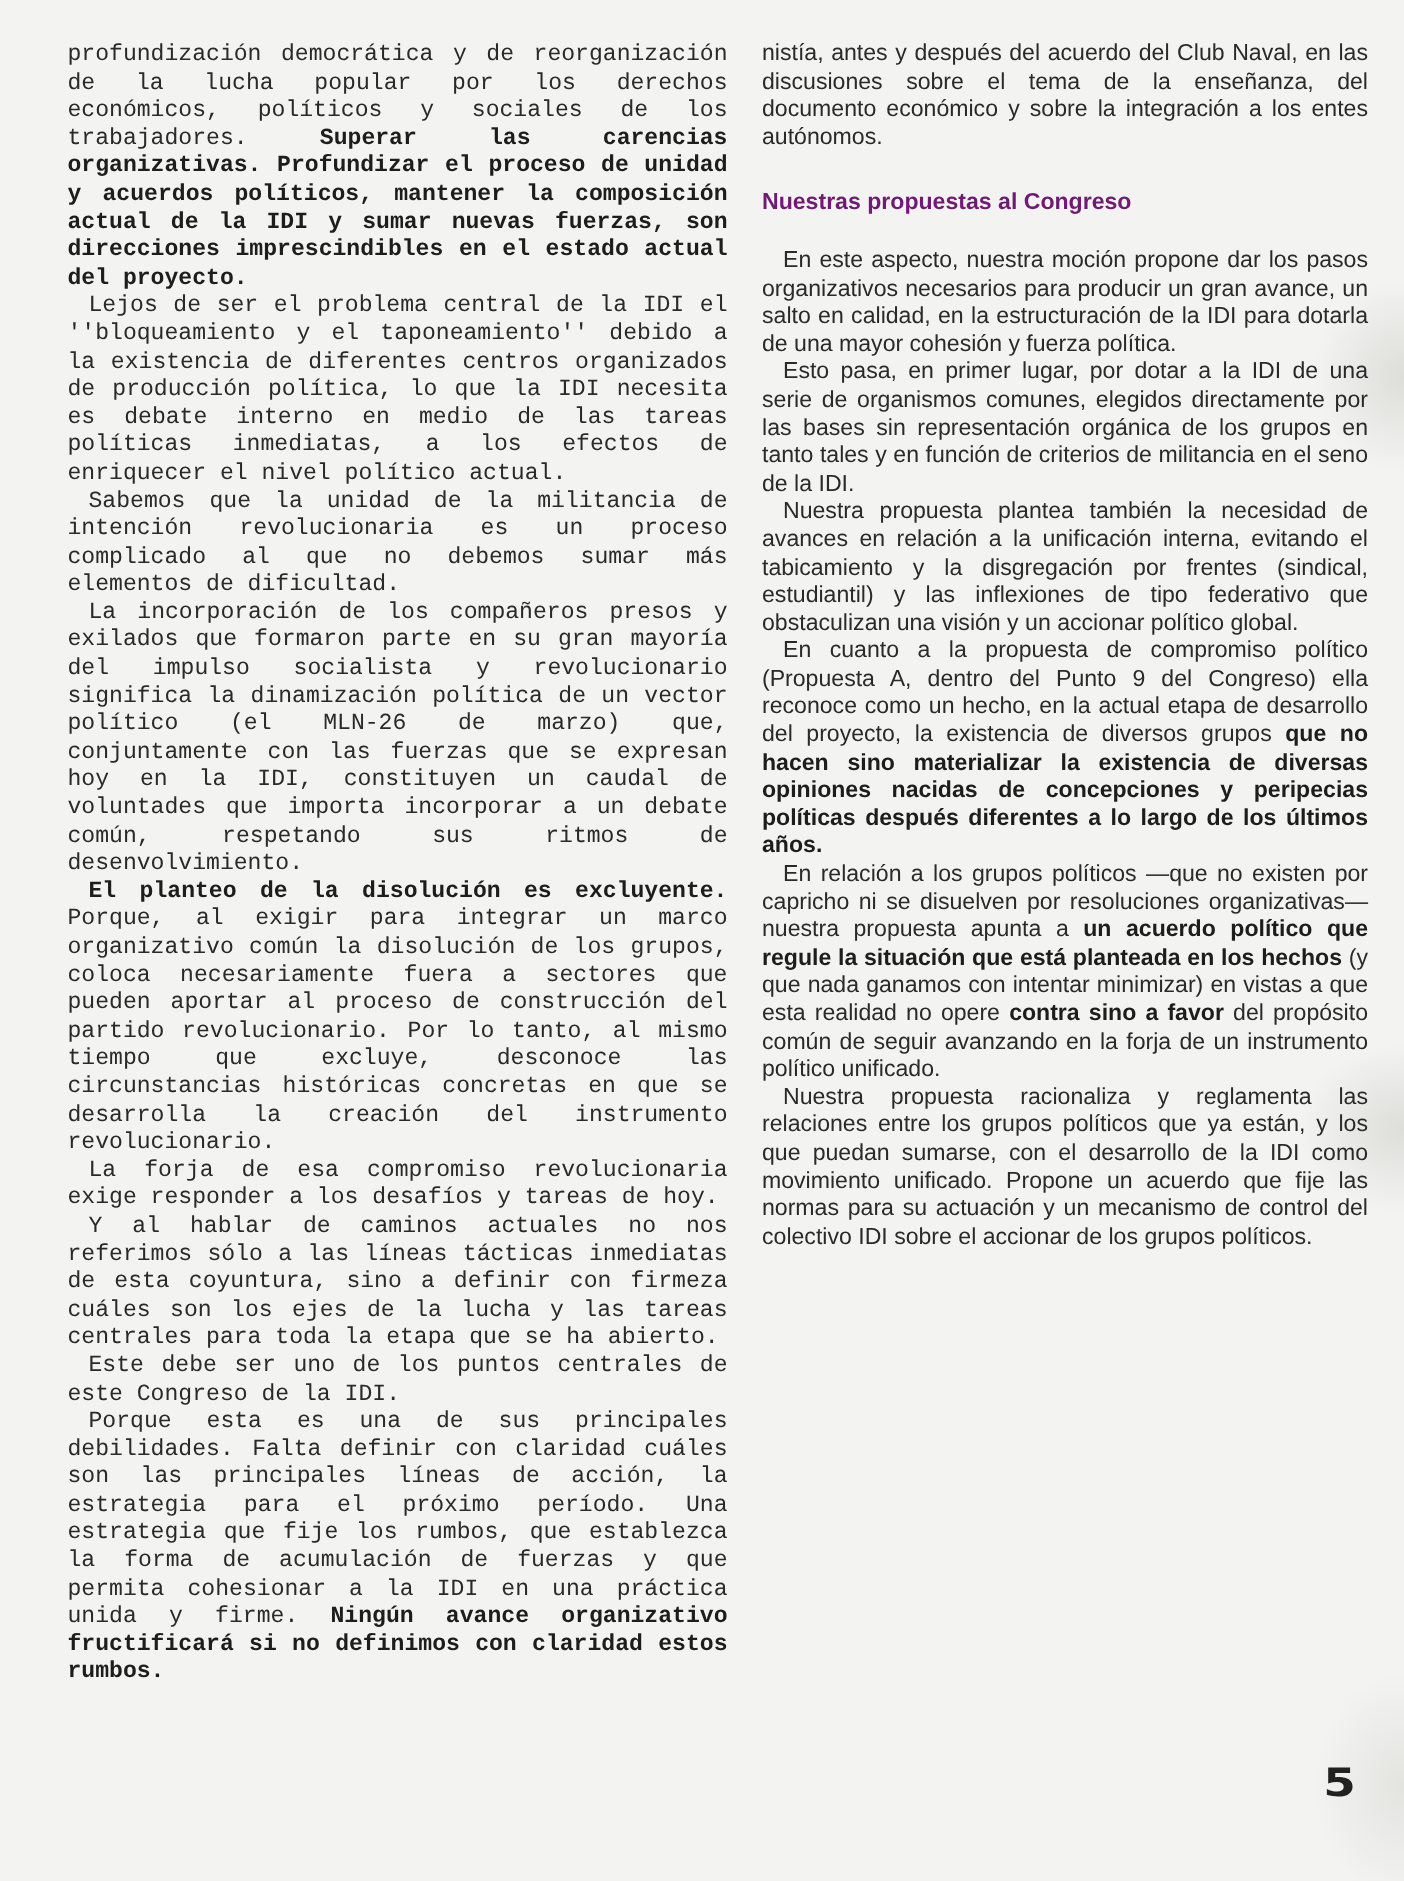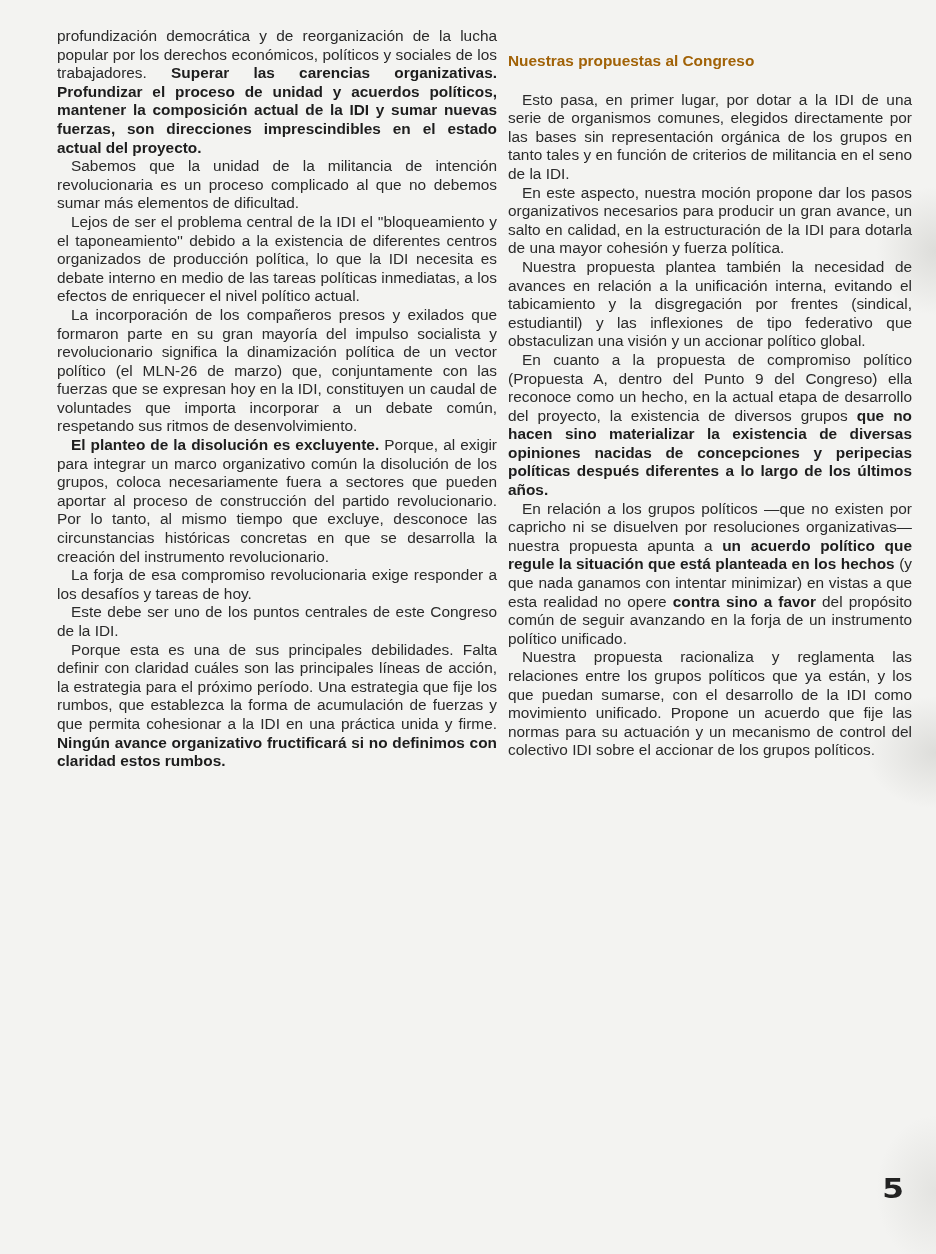--- a/index.html
+++ b/index.html
@@ -26,43 +26,44 @@
     }
     .column {
       position: absolute;
       top: 27px;
       font-size: 15.4px;
       line-height: 18.6px;
       text-align: justify;
       hyphens: none;
     }
     .col-left {
-      left: 57px;
+      left: 45px;
       width: 440px;
+      font-family: Liberation Mono, monospace;
     }
     .col-right {
       left: 508px;
       width: 404px;
     }
     .col-left p, .col-right p {
       margin: 0;
       text-indent: 14px;
     }
     .col-left p.first, .col-right p.first {
       text-indent: 0;
     }
     b, .bold {
       font-weight: bold;
       color: #1d1d1d;
     }
     h2.section-heading {
       font-size: 15.4px;
       font-weight: bold;
       margin: 25px 0 20px 0;
-      color: #a16207;
+      color: #701a75;
     }
     .page-number {
       position: absolute;
       left: 884px;
       top: 1174px;
       font-family: "DejaVu Sans", sans-serif;
       font-weight: bold;
       font-size: 26px;
       color: #222;
       transform: scaleX(1.2);
@@ -71,51 +72,57 @@
 </head>
 <body>
 
 <div class="page-noise"></div>
 
 <div class="column col-left">
   <p class="first">
     <span>profundización democrática y de reorganización de la lucha popular por los derechos económicos, políticos y sociales de los trabajadores. </span><b>Superar las carencias organizativas. Profundizar el proceso de unidad y acuerdos políticos, mantener la composición actual de la IDI y sumar nuevas fuerzas, son direcciones imprescindibles en el estado actual del proyecto.</b>
   </p>
   <p>
-    <span>Sabemos que la unidad de la militancia de intención revolucionaria es un proceso complicado al que no debemos sumar más elementos de dificultad.</span>
+    <span>Lejos de ser el problema central de la IDI el ''bloqueamiento y el taponeamiento'' debido a la existencia de diferentes centros organizados de producción política, lo que la IDI necesita es debate interno en medio de las tareas políticas inmediatas, a los efectos de enriquecer el nivel político actual.</span>
   </p>
   <p>
-    <span>Lejos de ser el problema central de la IDI el ''bloqueamiento y el taponeamiento'' debido a la existencia de diferentes centros organizados de producción política, lo que la IDI necesita es debate interno en medio de las tareas políticas inmediatas, a los efectos de enriquecer el nivel político actual.</span>
+    <span>Sabemos que la unidad de la militancia de intención revolucionaria es un proceso complicado al que no debemos sumar más elementos de dificultad.</span>
   </p>
   <p>
     <span>La incorporación de los compañeros presos y exilados que formaron parte en su gran mayoría del impulso socialista y revolucionario significa la dinamización política de un vector político (el MLN-26 de marzo) que, conjuntamente con las fuerzas que se expresan hoy en la IDI, constituyen un caudal de voluntades que importa incorporar a un debate común, respetando sus ritmos de desenvolvimiento.</span>
   </p>
   <p>
     <b>El planteo de la disolución es excluyente.</b><span> Porque, al exigir para integrar un marco organizativo común la disolución de los grupos, coloca necesariamente fuera a sectores que pueden aportar al proceso de construcción del partido revolucionario. Por lo tanto, al mismo tiempo que excluye, desconoce las circunstancias históricas concretas en que se desarrolla la creación del instrumento revolucionario.</span>
   </p>
   <p>
     <span>La forja de esa compromiso revolucionaria exige responder a los desafíos y tareas de hoy.</span>
   </p>
   <p>
+    <span>Y al hablar de caminos actuales no nos referimos sólo a las líneas tácticas inmediatas de esta coyuntura, sino a definir con firmeza cuáles son los ejes de la lucha y las tareas centrales para toda la etapa que se ha abierto.</span>
+  </p>
+  <p>
     <span>Este debe ser uno de los puntos centrales de este Congreso de la IDI.</span>
   </p>
   <p>
     <span>Porque esta es una de sus principales debilidades. Falta definir con claridad cuáles son las principales líneas de acción, la estrategia para el próximo período. Una estrategia que fije los rumbos, que establezca la forma de acumulación de fuerzas y que permita cohesionar a la IDI en una práctica unida y firme. </span><b>Ningún avance organizativo fructificará si no definimos con claridad estos rumbos.</b>
   </p>
 </div>
 
 <div class="column col-right">
+  <p class="first">
+    <span>nistía, antes y después del acuerdo del Club Naval, en las discusiones sobre el tema de la enseñanza, del documento económico y sobre la integración a los entes autónomos.</span>
+  </p>
 
   <h2 class="section-heading">Nuestras propuestas al Congreso</h2>
 
   <p>
-    <span>Esto pasa, en primer lugar, por dotar a la IDI de una serie de organismos comunes, elegidos directamente por las bases sin representación orgánica de los grupos en tanto tales y en función de criterios de militancia en el seno de la IDI.</span>
+    <span>En este aspecto, nuestra moción propone dar los pasos organizativos necesarios para producir un gran avance, un salto en calidad, en la estructuración de la IDI para dotarla de una mayor cohesión y fuerza política.</span>
   </p>
   <p>
-    <span>En este aspecto, nuestra moción propone dar los pasos organizativos necesarios para producir un gran avance, un salto en calidad, en la estructuración de la IDI para dotarla de una mayor cohesión y fuerza política.</span>
+    <span>Esto pasa, en primer lugar, por dotar a la IDI de una serie de organismos comunes, elegidos directamente por las bases sin representación orgánica de los grupos en tanto tales y en función de criterios de militancia en el seno de la IDI.</span>
   </p>
   <p>
     <span>Nuestra propuesta plantea también la necesidad de avances en relación a la unificación interna, evitando el tabicamiento y la disgregación por frentes (sindical, estudiantil) y las inflexiones de tipo federativo que obstaculizan una visión y un accionar político global.</span>
   </p>
   <p>
     <span>En cuanto a la propuesta de compromiso político (Propuesta A, dentro del Punto 9 del Congreso) ella reconoce como un hecho, en la actual etapa de desarrollo del proyecto, la existencia de diversos grupos </span><b>que no hacen sino materializar la existencia de diversas opiniones nacidas de concepciones y peripecias políticas después diferentes a lo largo de los últimos años.</b>
   </p>
   <p>
     <span>En relación a los grupos políticos —que no existen por capricho ni se disuelven por resoluciones organizativas— nuestra propuesta apunta a </span><b>un acuerdo político que regule la situación que está planteada en los hechos</b><span> (y que nada ganamos con intentar minimizar) en vistas a que esta realidad no opere </span><b>contra sino a favor</b><span> del propósito común de seguir avanzando en la forja de un instrumento político unificado.</span>
   </p>

